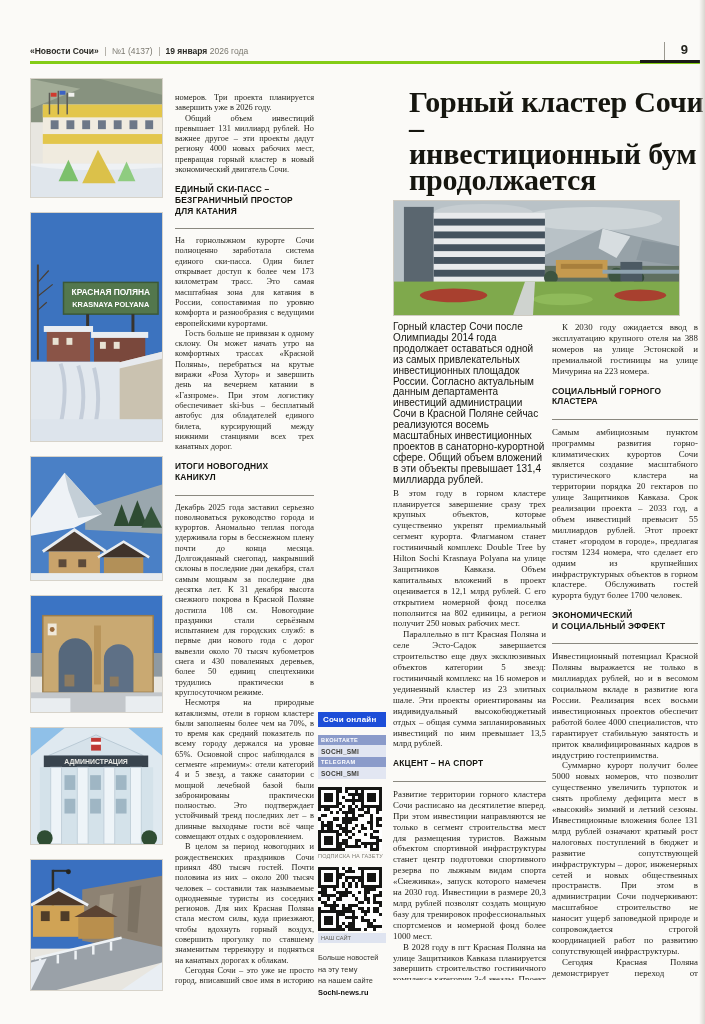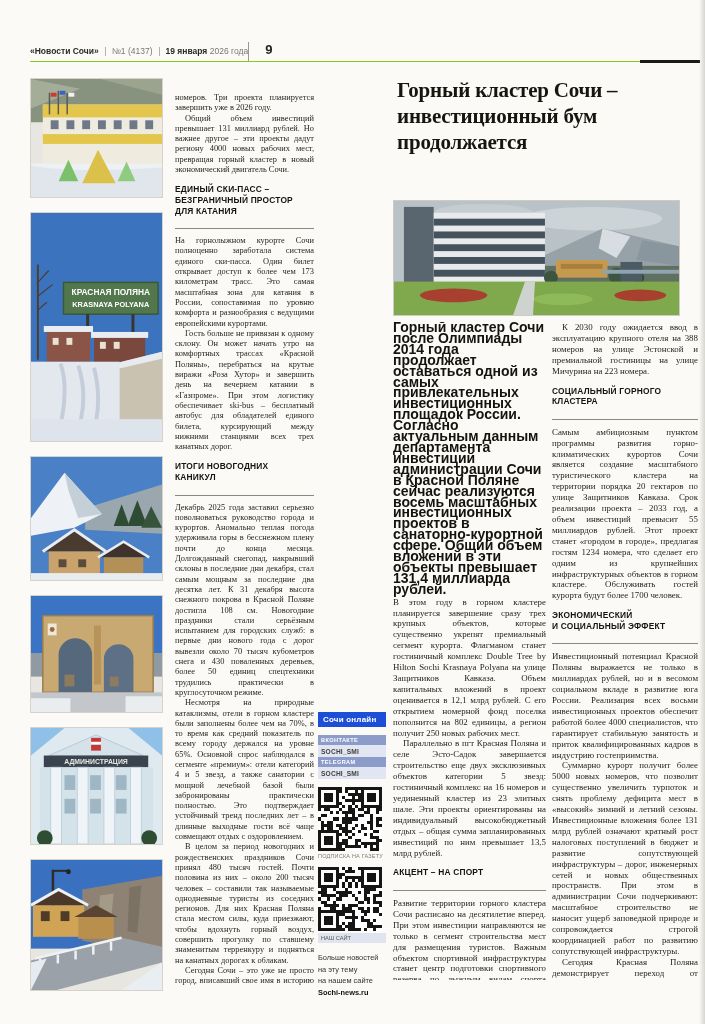--- a/index.html
+++ b/index.html
@@ -6,21 +6,21 @@
   body{
     width:705px;height:1024px;position:relative;overflow:hidden;
     background:#fbfaf7;color:#26261f;
     font-family:"Liberation Serif", serif;
   }
   body::after{content:"";position:absolute;right:0;top:0;width:6px;height:100%;
     background:linear-gradient(to left,#d9d6d0,rgba(217,214,208,0));pointer-events:none}
 
   
   .pagehead{position:absolute;left:30px;right:5px;top:38px;height:23px;
-    border-bottom:1px solid #84cc16;display:flex;justify-content:flex-start;align-items:flex-end;
+    border-bottom:3px solid #84cc16;display:flex;justify-content:space-between;align-items:flex-end;
     font-family:"Liberation Sans",sans-serif;font-size:8.5px;color:#7a786f}
   .ph-left{padding-bottom:5px;display:flex;align-items:center}
   .brand{font-weight:bold;color:#2b2b26}
   .divider{display:inline-block;width:1px;height:9px;background:#b5b2aa;margin:0 6px}
   .date b{color:#2b2b26;font-weight:bold}
   .pagenum{border-left:1px solid #9a988f;padding:0 12px 4px 16px;
     font-family:"Liberation Sans",sans-serif;font-weight:bold;font-size:13px;color:#23231e}
   .blackbar{position:absolute;right:0;bottom:-2px;width:60px;height:3px;background:#1b1b17}
 
   
@@ -31,26 +31,26 @@
   
   .textcol{position:absolute;text-align:justify;overflow:hidden}
   #col2{left:175px;top:93px;width:139px;height:892px;font-size:8.4px;line-height:10.3px}
   #col3{left:393px;top:322px;width:153px;height:658px;font-size:8.9px;line-height:10.9px}
   #col4{left:552px;top:322px;width:146px;height:658px;font-size:8.9px;line-height:10.9px}
   .body{margin:0}
   .ind{text-indent:10px}
   .shead{font-family:"Liberation Sans",sans-serif;font-weight:bold;font-size:8.4px;line-height:10.6px;
     color:#14140f;margin:9px 0 7px;white-space:pre-line;letter-spacing:.2px;
     border-bottom:1px solid #8a887f;padding-bottom:12px;text-align:left}
-  .caption{font-family:"Liberation Sans",sans-serif;font-weight:bold;font-size:14px;line-height:10.9px;
+  .caption{font-family:"Liberation Sans",sans-serif;font-weight:normal;font-size:10px;line-height:10.9px;
     margin:0 0 2px;color:#14140f;text-align:left}
 
   
-  .headline{position:absolute;left:393px;top:73px;width:296px;margin:4px;
-    font-family:"Liberation Serif",serif;font-weight:bold;font-size:21px;line-height:26px;
+  .headline{position:absolute;left:393px;top:73px;width:296px;margin:16px;
+    font-family:"Liberation Serif",serif;font-weight:bold;font-size:30px;line-height:26px;
     color:#16160f;white-space:pre-line;letter-spacing:-.2px}
   .mainphoto{position:absolute;left:393px;top:200px;width:287px;height:116px;
     border:1px solid #cfcbc2;box-sizing:border-box;line-height:0}
   .mainphoto svg{display:block;width:100%;height:100%}
 
   
   .sidebar{position:absolute;left:318px;top:712px;width:68px;font-family:"Liberation Sans",sans-serif}
   .sb-title{background:#1d4ed8;color:#fff;font-size:8px;font-weight:bold;padding:3px 5px;
     letter-spacing:.2px;margin-bottom:8px}
   .sb-row-label{background:#8b9bca;color:#fff;font-size:5.6px;font-weight:bold;padding:2px 3px;letter-spacing:.4px}

